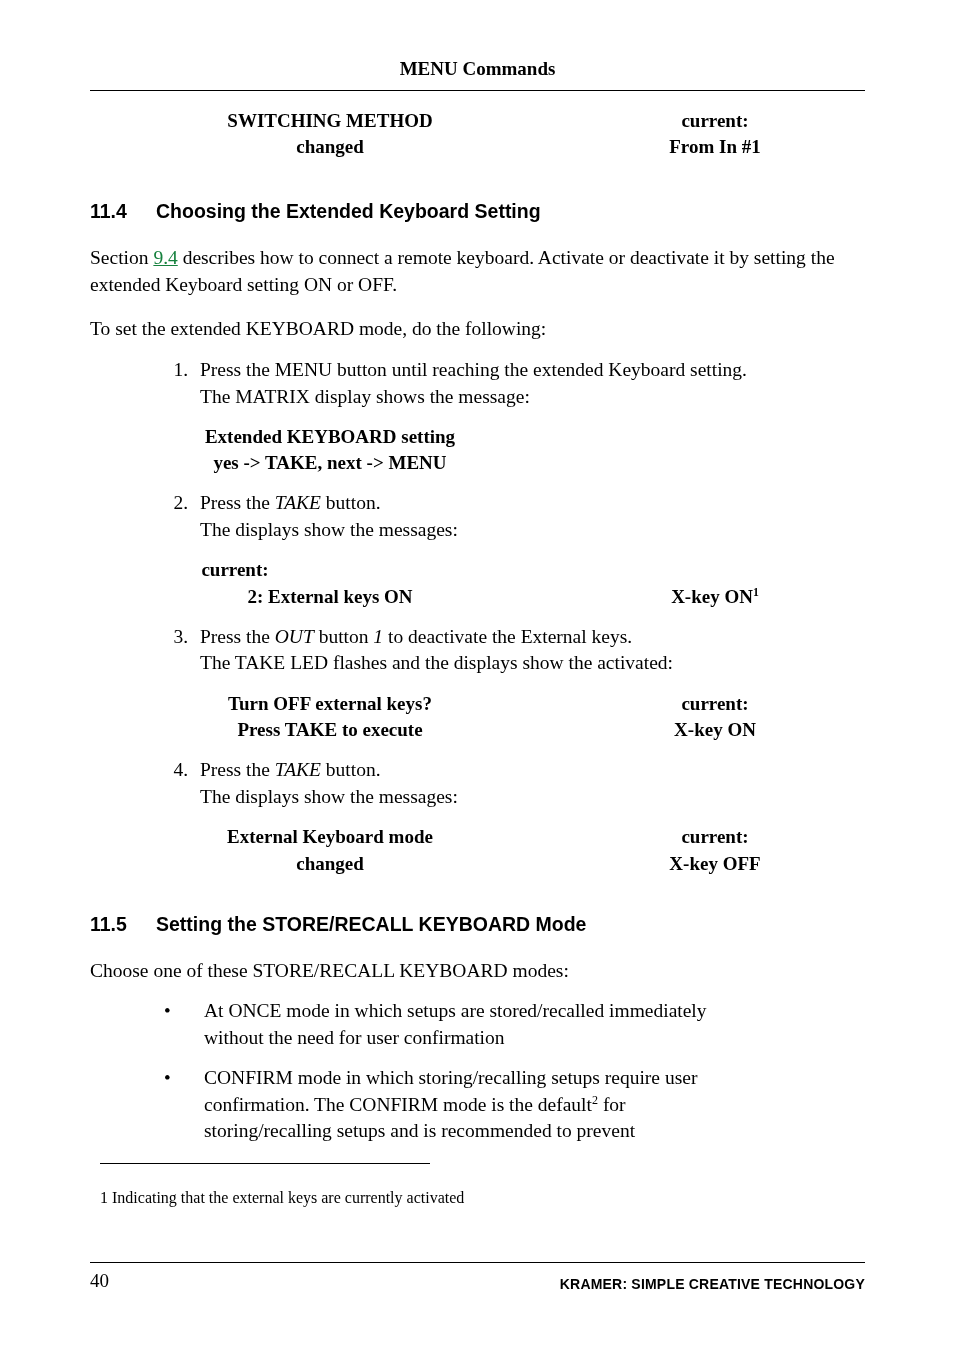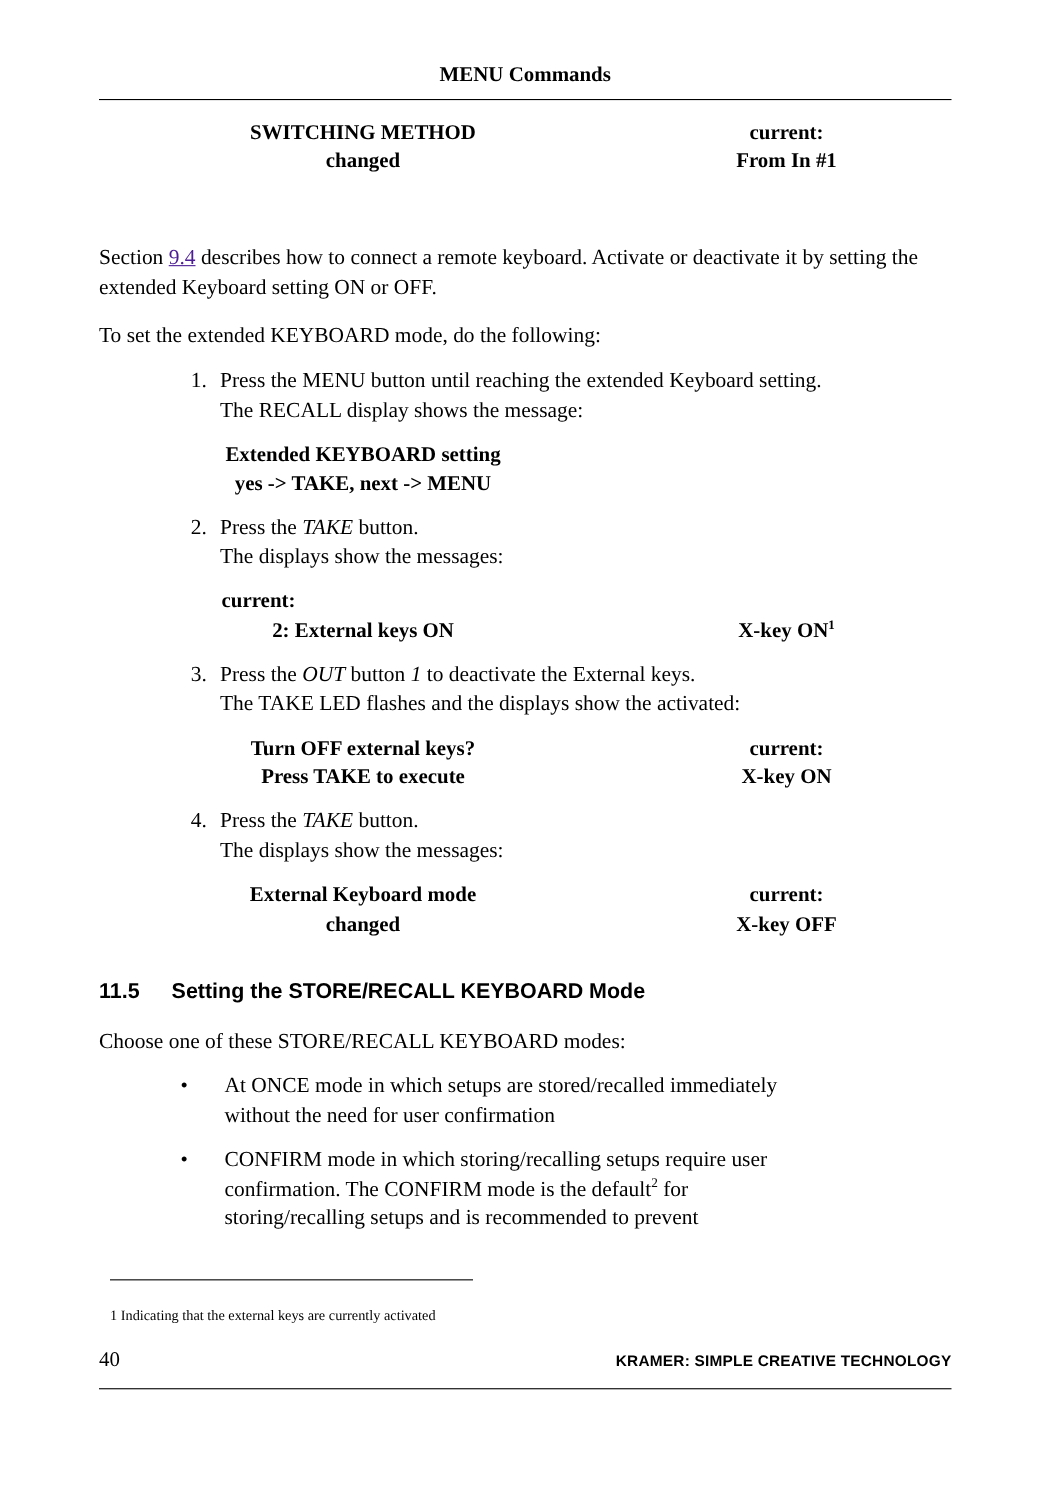--- a/index.html
+++ b/index.html
@@ -130,21 +130,21 @@
     width: 40px;
     flex: none;
     text-align: left;
     font-size: 19px;
   }
   .bulitem .txt {
     flex: 1;
   }
 
   .link {
-    color: #4c1d95;
+    color: #15803d;
     text-decoration: underline;
   }
   .it { font-style: italic; }
   sup { font-size: 0.62em; vertical-align: super; line-height: 0; }
   .sp10 { height: 10px; }
   .sp14 { height: 14px; }
   .sp18 { height: 18px; }
   .sp22 { height: 22px; }
   .sp26 { height: 26px; }
 
@@ -155,43 +155,43 @@
     left: 100px;
     width: 330px;
     height: 1px;
     background: #000000;
   }
   .footnotes {
     position: absolute;
     top: 1188px;
     left: 100px;
     width: 780px;
-    font-size: 13px;
+    font-size: 16px;
     line-height: 1.25;
   }
   .footnotes .fn {
     margin-bottom: 12px;
   }
 
   
   .footer-rule {
     position: absolute;
     top: 1262px;
     left: 90px;
     width: 775px;
     height: 1px;
     background: #000000;
   }
   .footer {
     position: absolute;
-    top: 1226px;
+    top: 1270px;
     left: 90px;
     width: 775px;
     display: flex;
-    align-items: center;
+    align-items: flex-end;
   }
   .page-num {
     font-family: "Liberation Serif", serif;
     font-size: 19px;
     flex: none;
     width: 300px;
   }
   .footer-brand {
     flex: 1;
     text-align: right;
@@ -218,39 +218,43 @@
       </div>
       <div class="display-row">
         <span class="dm-left">changed</span>
         <span class="dm-right">From In #1</span>
       </div>
     </div>
 
     <div class="sp26"></div>
     <div class="sp14"></div>
 
+    <h2 class="sect">
+      <span class="sect-num">11.4</span>
+      <span class="sect-title">Choosing the Extended Keyboard Setting</span>
+    </h2>
 
     <div class="sp22"></div>
 
     <p class="body indent">
       <span>Section </span><a class="link" href="#">9.4</a><span> describes how to connect a remote keyboard. Activate or deactivate it by setting the extended Keyboard setting ON or OFF.</span>
     </p>
 
     <div class="sp18"></div>
 
     <p class="body indent">To set the extended KEYBOARD mode, do the following:</p>
 
     <div class="sp14"></div>
 
     <div class="numlist">
       <div class="numitem">
         <span class="num">1.</span>
         <span class="txt">
           <span>Press the MENU button until reaching the extended Keyboard setting.</span><br>
-          <span>The RECALL display shows the message:</span>
+          <span>The MATRIX display shows the message:</span>
         </span>
       </div>
     </div>
 
     <div class="sp14"></div>
 
     <div class="display-msg">
       <div class="display-row">
         <span class="dm-left">Extended KEYBOARD setting</span>
         <span class="dm-right"></span>

